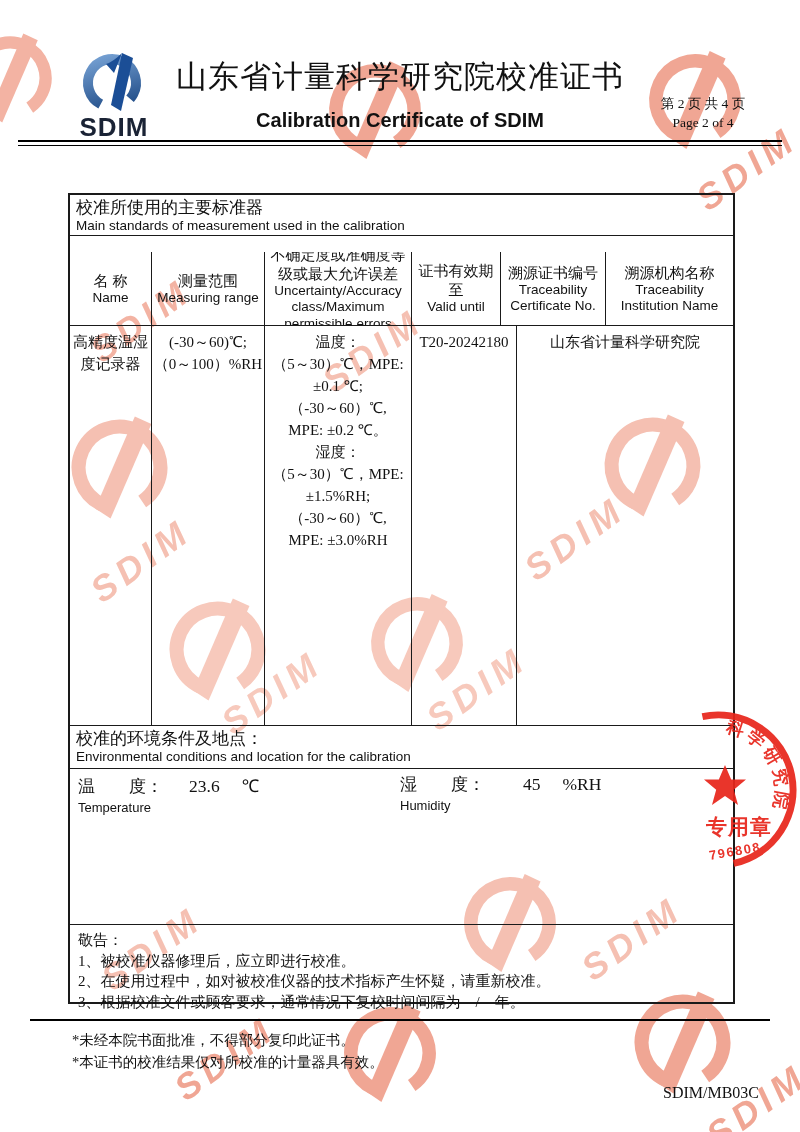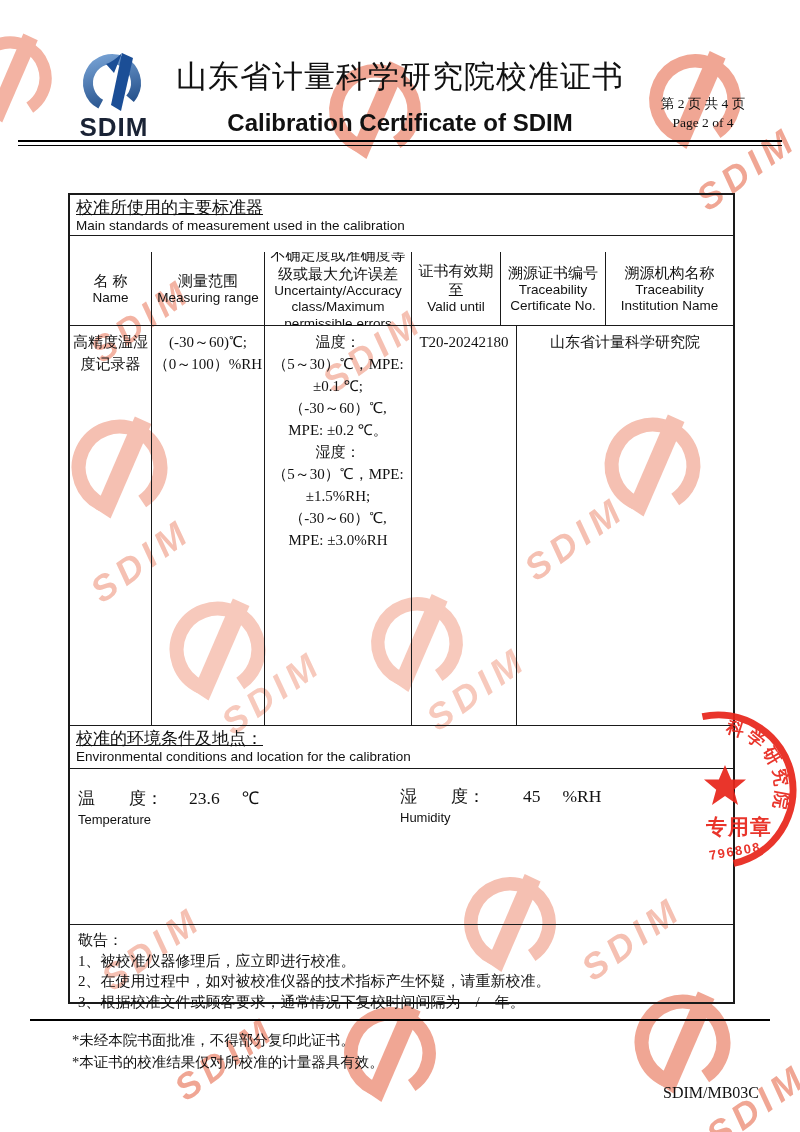--- a/index.html
+++ b/index.html
@@ -8,54 +8,54 @@
   
   .wm{position:absolute;z-index:0;pointer-events:none;}
   .wm-text{font-family:"Liberation Sans",sans-serif;font-weight:bold;font-style:italic;
            font-size:36px;letter-spacing:6px;transform:rotate(-36deg);white-space:nowrap;}
   
   .logo{position:absolute;left:56px;top:50px;width:116px;text-align:center;z-index:2;}
   .logo-text{font-family:"Liberation Sans",sans-serif;font-weight:bold;font-size:26px;
              letter-spacing:1px;color:#1a2335;margin-top:-6px;}
   .header-titles{position:absolute;left:150px;top:56px;width:500px;text-align:center;z-index:2;}
   .title-zh{font-size:31px;font-weight:normal;letter-spacing:1px;}
-  .title-en{font-family:"Liberation Sans",sans-serif;font-size:24px;font-weight:bold;margin-top:11px;}
+  .title-en{font-family:"Liberation Sans",sans-serif;font-size:20px;font-weight:bold;margin-top:11px;}
   .page-info{position:absolute;left:648px;top:94px;width:110px;text-align:center;
              font-size:13.5px;line-height:19px;z-index:2;}
   .double-rule{position:absolute;left:18px;top:140px;width:764px;height:3px;
                border-top:2.5px solid #000;border-bottom:1.5px solid #000;z-index:2;}
   .cert-no{position:absolute;left:519px;top:150px;z-index:2;}
   .cert-no .l1{font-size:17.5px;}
   .cert-no .l1 .val{margin-left:8px;}
   .cert-no .l2{font-family:"Liberation Sans",sans-serif;font-size:13.5px;margin-top:2px;}
   
   .doc-table{position:absolute;left:68px;top:193px;width:667px;height:811px;
              border:2px solid #1a1a1a;box-sizing:border-box;z-index:1;}
   .row{position:absolute;left:0;width:100%;box-sizing:border-box;border-top:1.5px solid #1a1a1a;}
   .r1{top:0;height:40px;border-top:none;}
   .r2{top:40px;height:90px;}
   .r3{top:130px;height:400px;}
   .r4{top:530px;height:43px;}
   .r5{top:573px;height:48px;}
   .r8{top:729px;height:78px;}
   .sec-title{padding:2px 0 0 6px;}
-  .sec-title .zh{font-family:"Liberation Sans",sans-serif;font-size:17px;font-weight:500;line-height:21px;text-decoration:underline;}
+  .sec-title .zh{font-family:"Liberation Sans",sans-serif;font-size:17px;font-weight:500;line-height:21px;}
   .sec-title .en{font-family:"Liberation Sans",sans-serif;font-size:13.5px;line-height:16px;}
   .cells{display:flex;height:100%;}
   .cell{border-right:1.5px solid #1a1a1a;box-sizing:border-box;text-align:center;overflow:hidden;}
   .cell:last-child{border-right:none;flex:1;}
   .c1{flex:0 0 82px;}.c2{flex:0 0 113px;}.c3{flex:0 0 147px;}.c4{flex:0 0 105px;}.c5{flex:0 0 89px;}
   .hcell{display:flex;flex-direction:column;justify-content:center;align-items:center;
          font-family:"Liberation Sans",sans-serif;font-size:15px;line-height:19px;padding:2px 3px;margin-top:16px;}
   .hcell .en{font-size:13.5px;line-height:16.5px;}
   .dcell{font-size:15px;line-height:22px;padding-top:5px;}
   .dcell .ln{white-space:nowrap;}
   
   .env{position:relative;height:100%;}
-  .env-block{position:absolute;top:16px;}
+  .env-block{position:absolute;top:4px;}
   .env-main{font-size:17.5px;white-space:nowrap;}
   .env-main .lab{font-family:"Liberation Sans",sans-serif;font-size:17px;}
   .env-main .val{margin-left:26px;}
   .env-main .unit{margin-left:22px;}
   .env-en{font-family:"Liberation Sans",sans-serif;font-size:13px;margin-top:2px;}
   
   .notes{padding:5px 8px;font-size:15px;line-height:20.5px;}
   
   .footer-rule{position:absolute;left:30px;top:1019px;width:740px;border-top:2px solid #000;z-index:2;}
   .footnotes{position:absolute;left:72px;top:1029px;font-size:14.5px;line-height:22px;z-index:2;}

